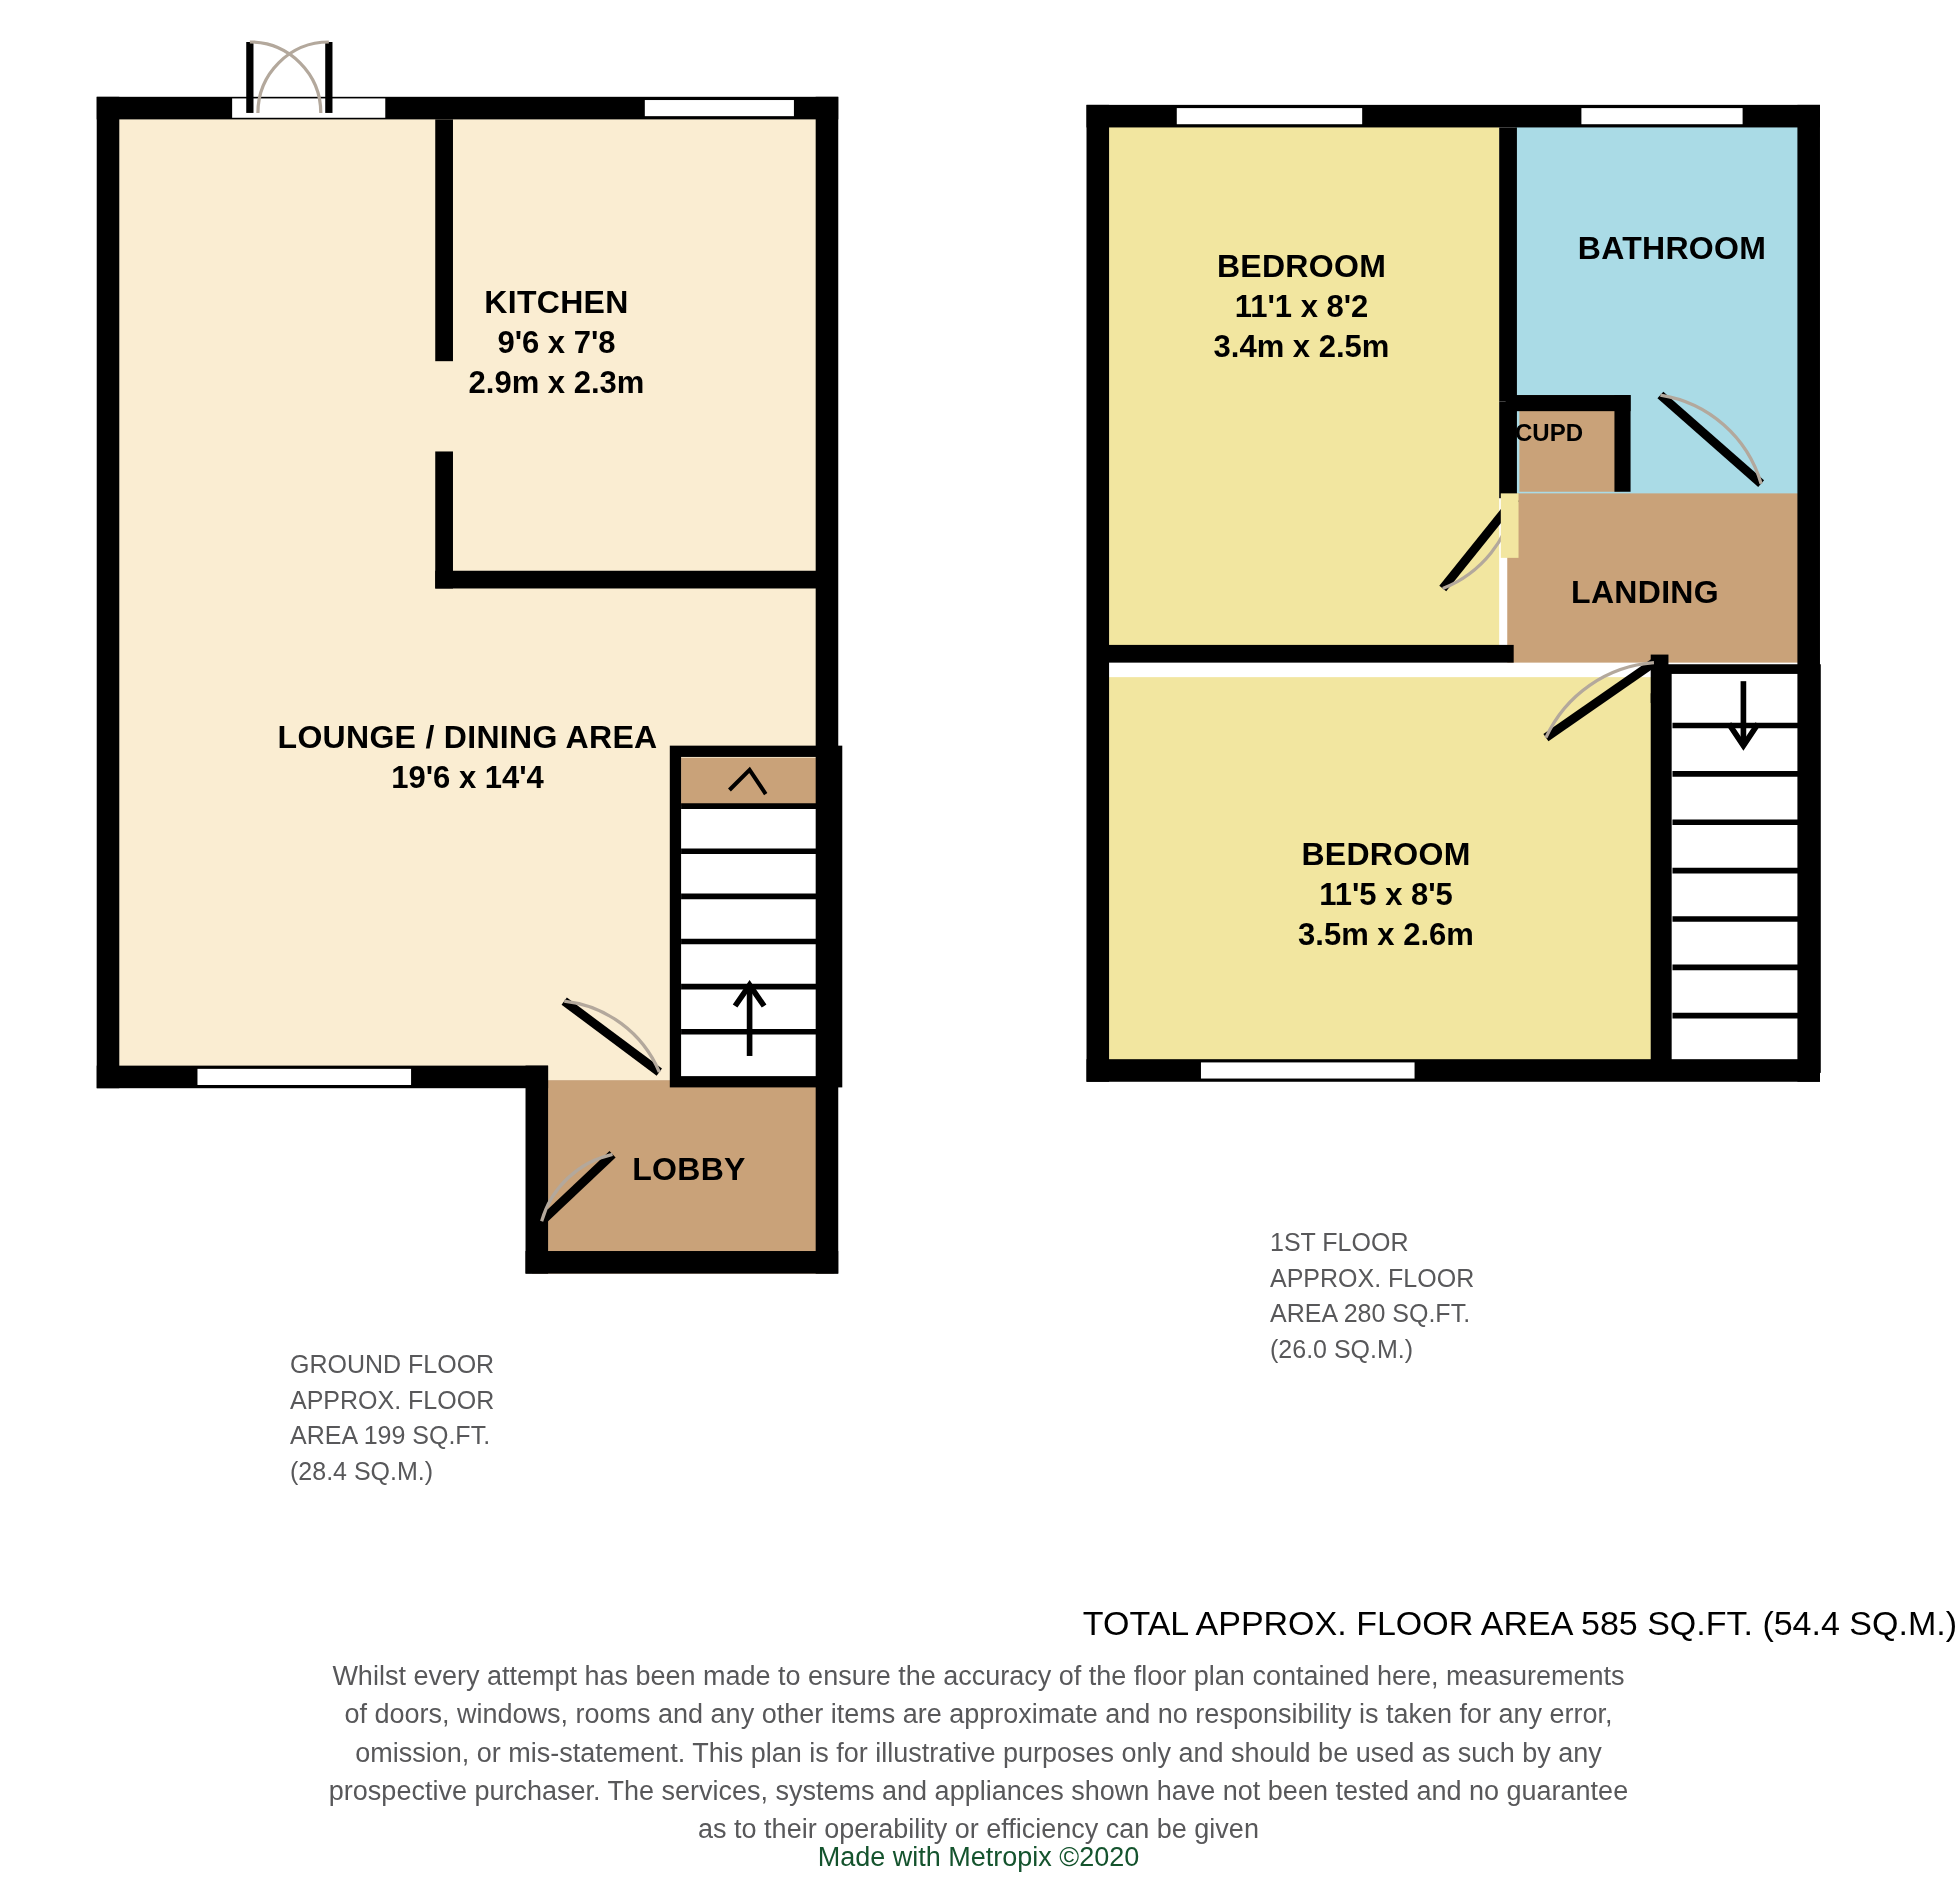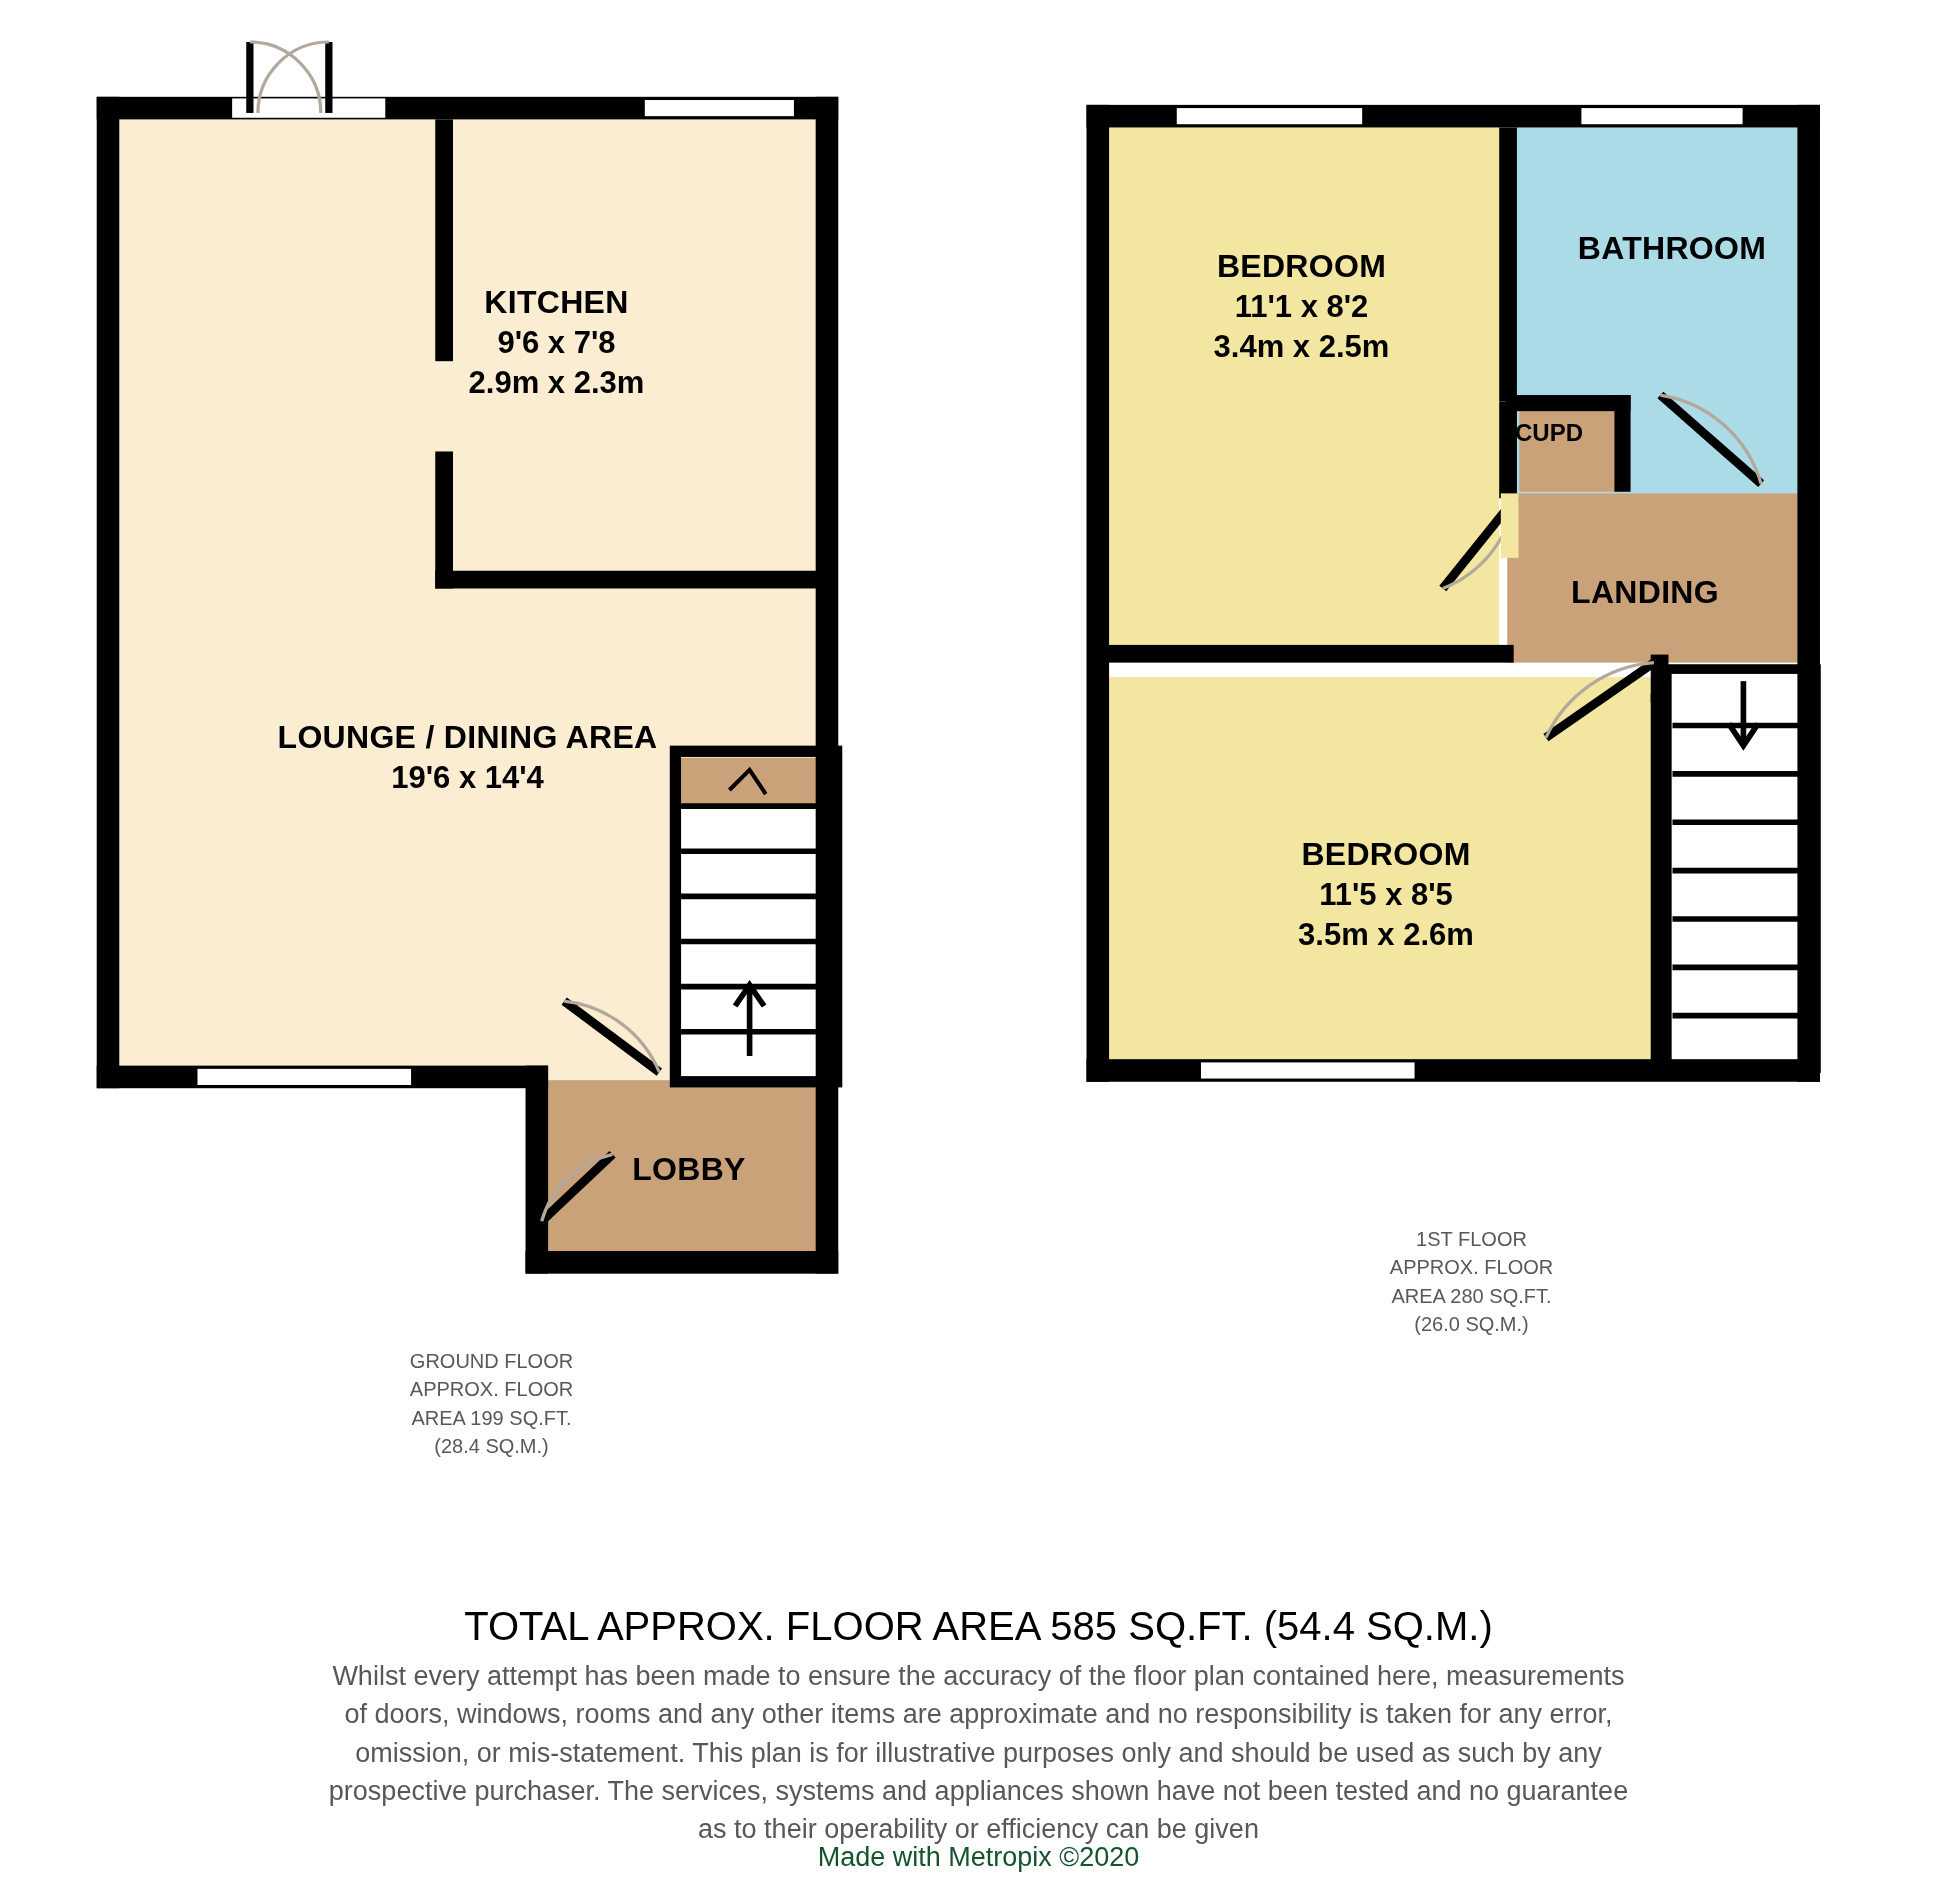--- a/index.html
+++ b/index.html
@@ -38,31 +38,31 @@
   }
   .small-label {
     position: absolute;
     font-size: 24px;
     font-weight: bold;
     color: #000;
     white-space: nowrap;
   }
   .floor-note {
     position: absolute;
-    text-align: center;
+    text-align: left;
     color: #58585a;
-    font-size: 20px;
+    font-size: 25px;
     line-height: 1.42;
     white-space: nowrap;
   }
   .total-area {
     position: absolute;
-    text-align: center;
+    text-align: right;
     color: #000;
-    font-size: 40px;
+    font-size: 34px;
     font-weight: normal;
     width: 100%;
     left: 0;
   }
   .disclaimer {
     position: absolute;
     left: 0;
     width: 100%;
     text-align: center;
     color: #58585a;

